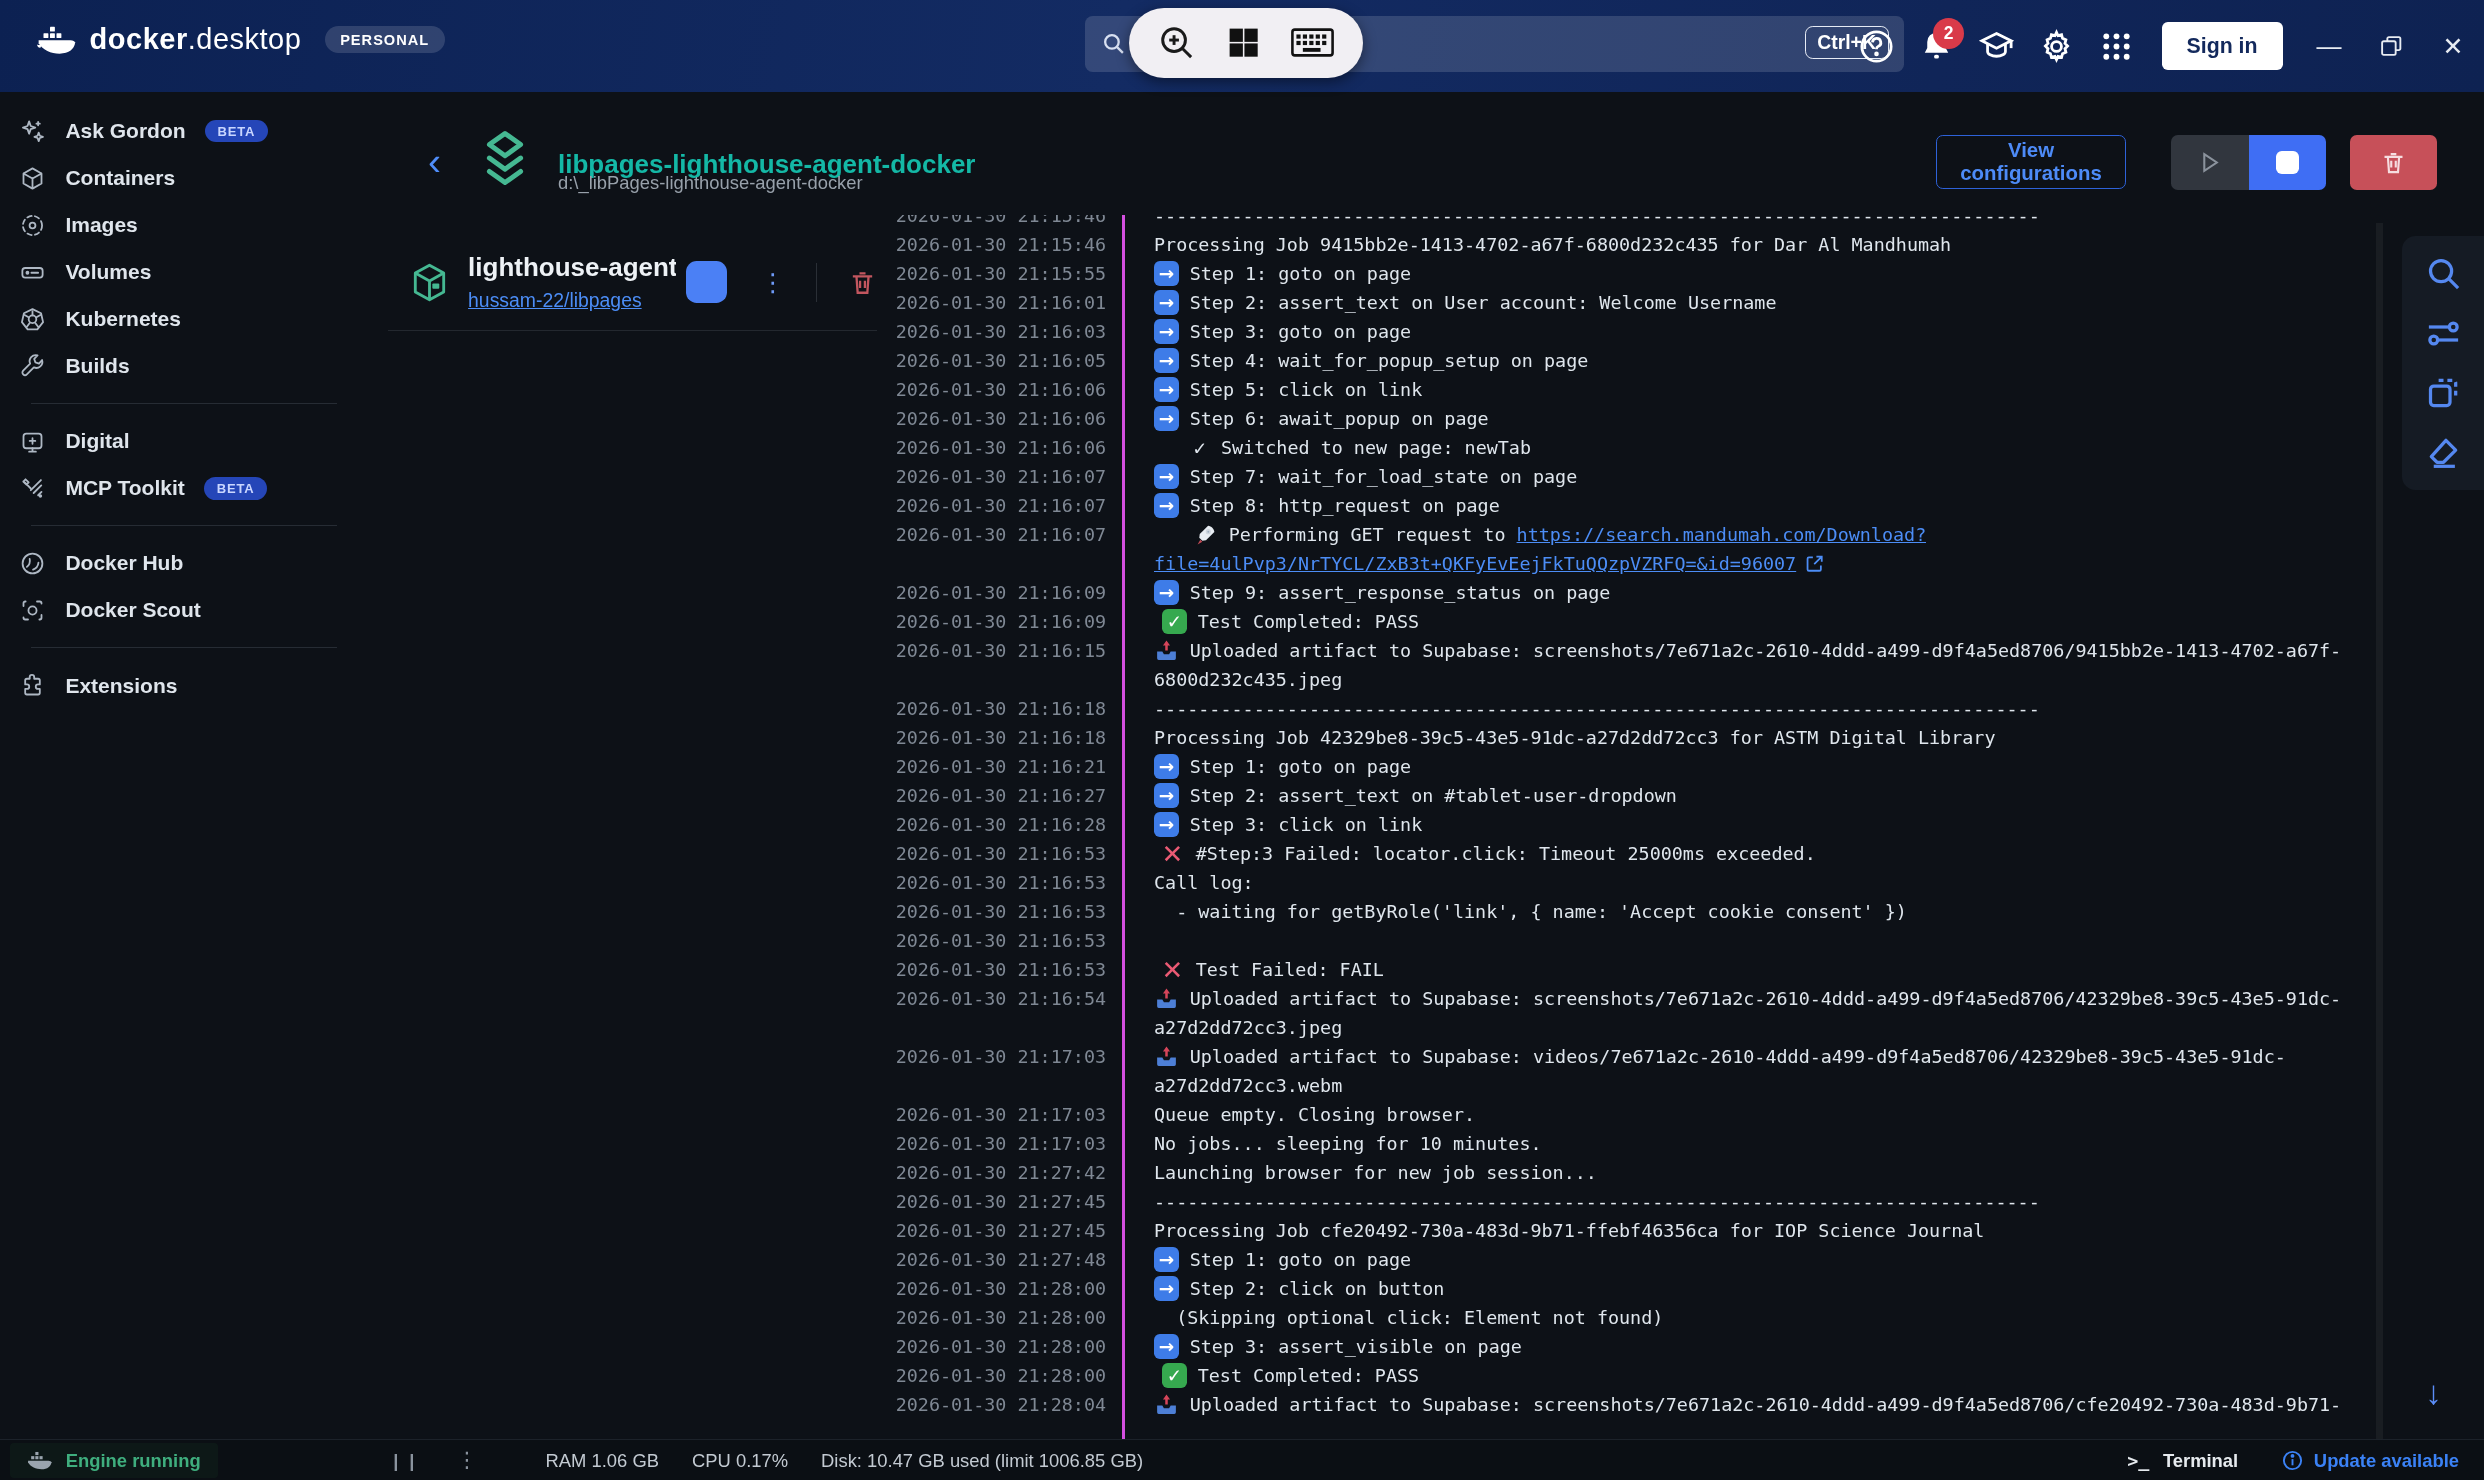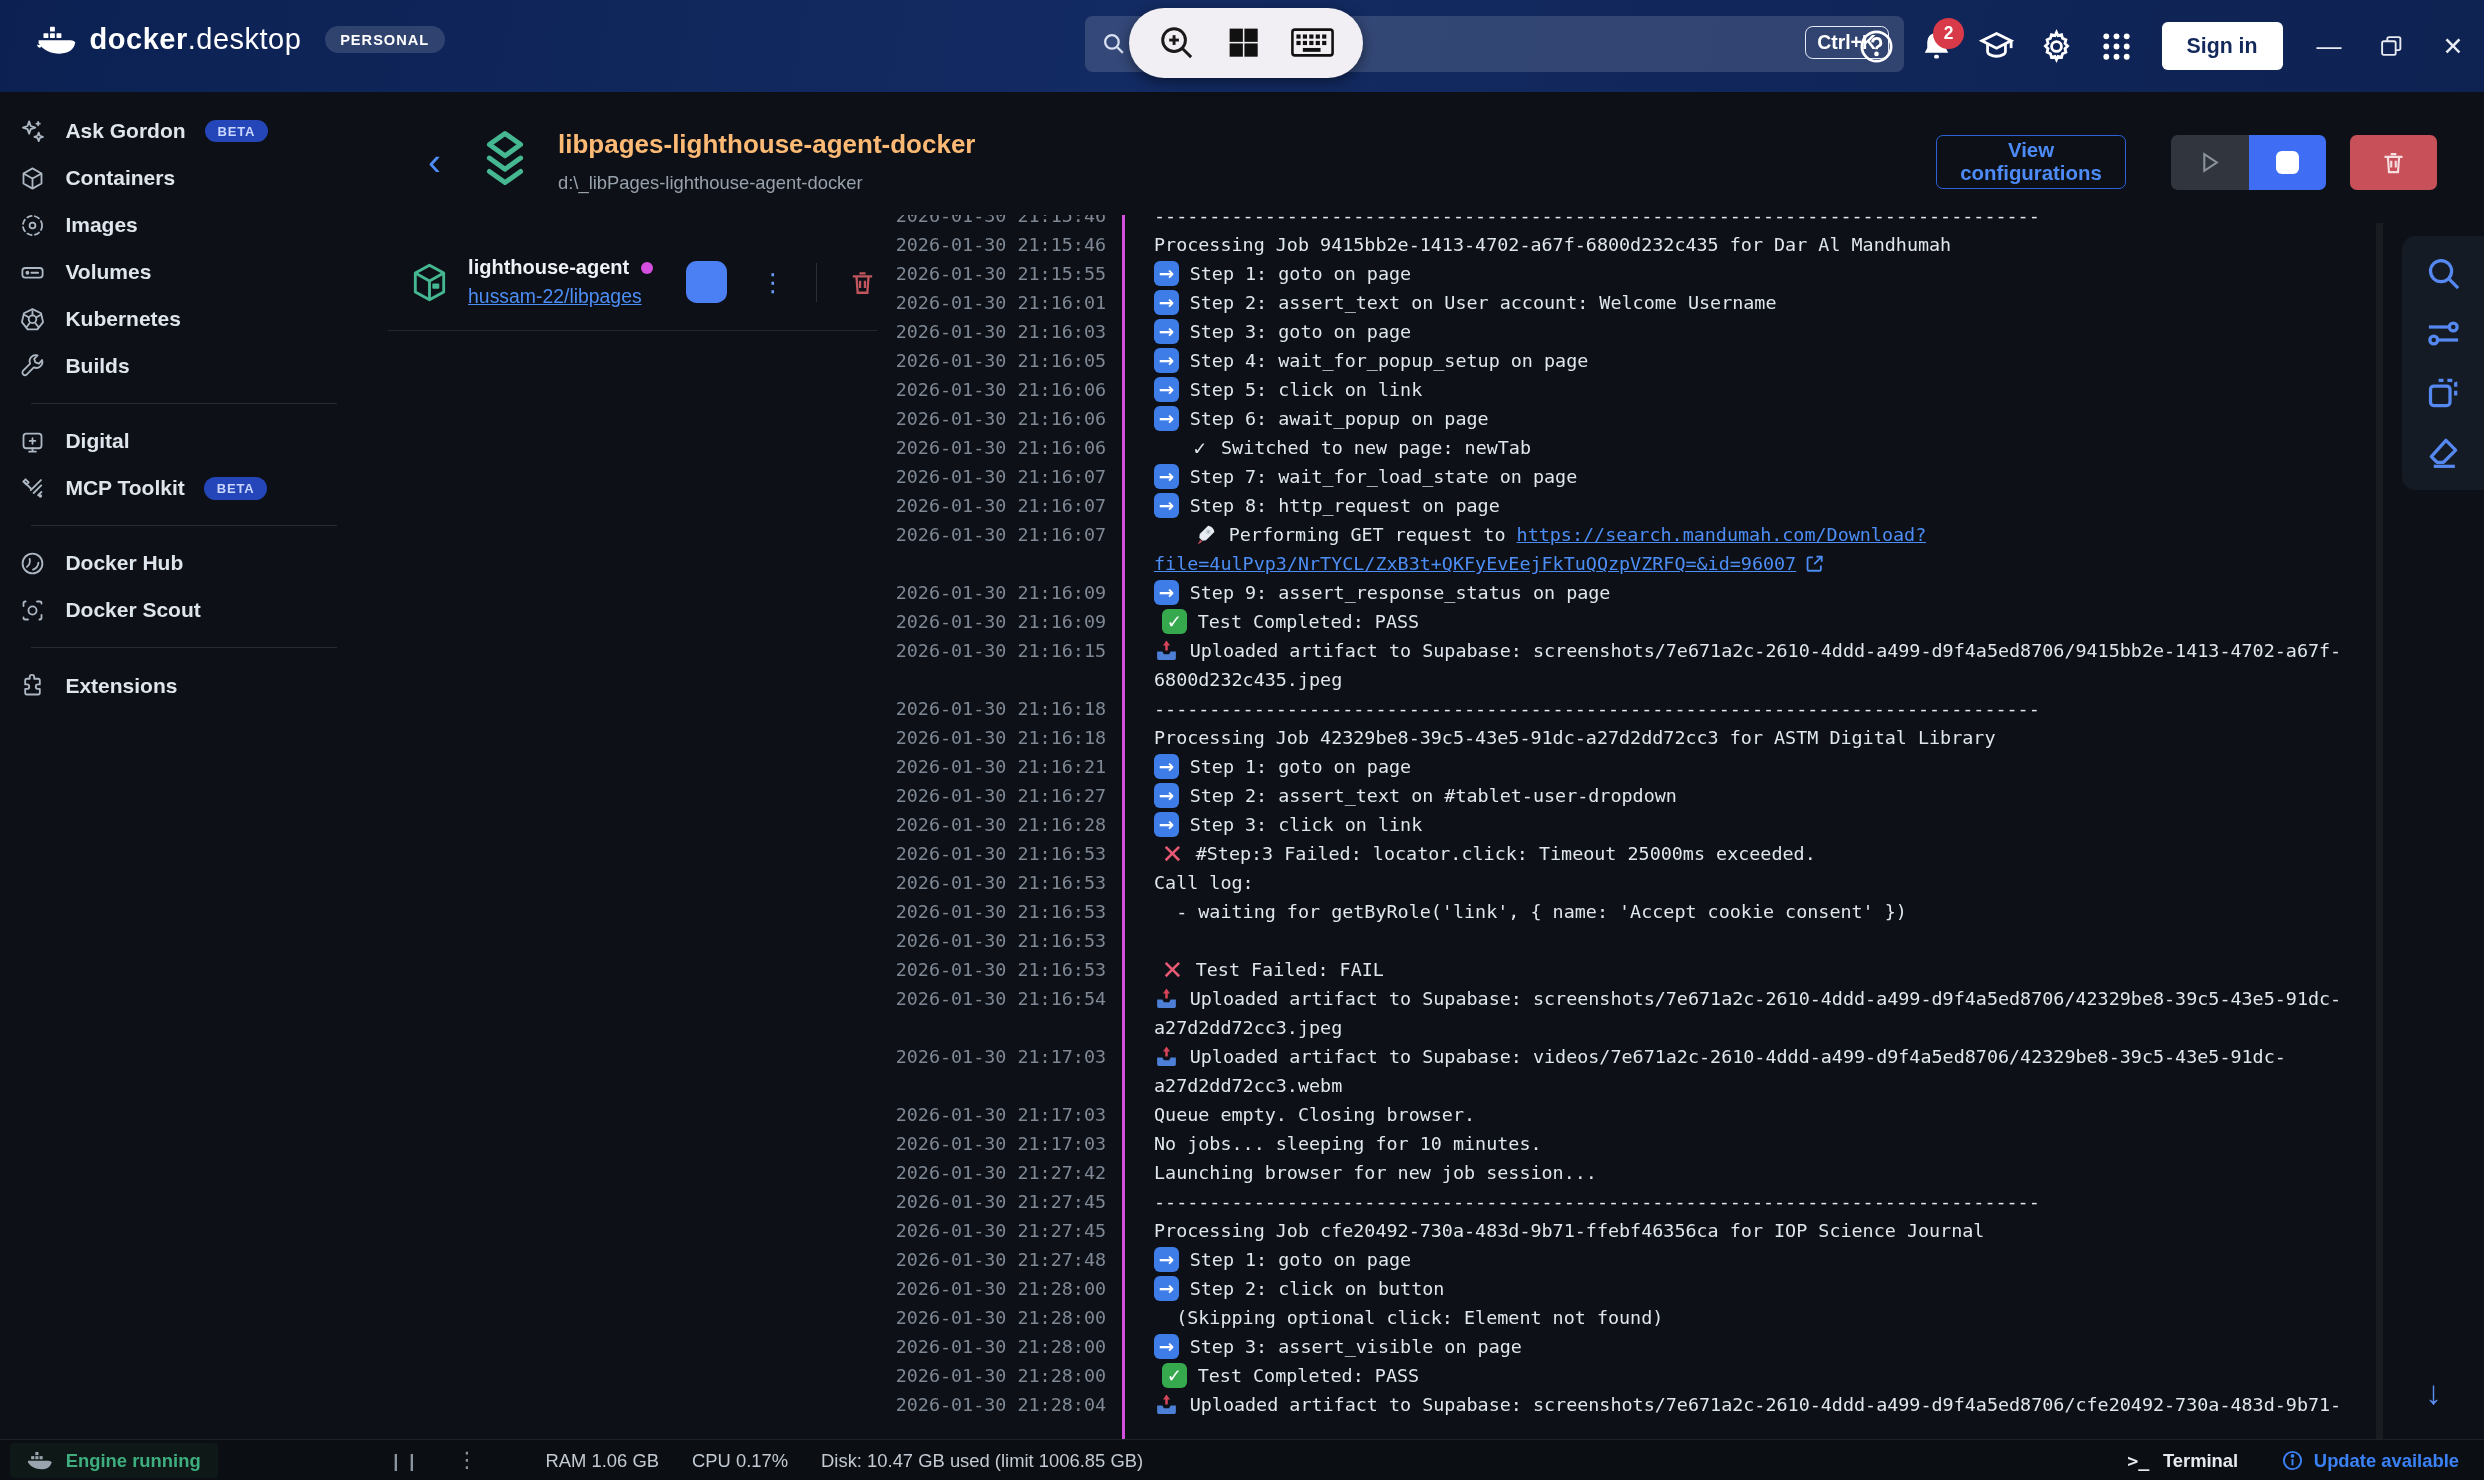--- a/index.html
+++ b/index.html
@@ -40,38 +40,38 @@
                font-size:21px; font-weight:700; color:#dfe5ec; }
   .side-item .sicon { width:27px; height:27px; color:#aeb8c4; }
   .beta { background:#2546b8; color:#c9d6ff; font-size:13px; font-weight:700; letter-spacing:0.8px;
           border-radius:12.6px; padding:3.9px 12.6px; }
   .side-div { height:1px; background:#262c34; margin:13.6px 31px 13.6px 31px; }
 
   
   .main { position:absolute; left:368px; top:92px; right:0; bottom:42px; }
   .back { position:absolute; left:60px; top:50px; color:#4f8df9; font-size:39px; line-height:39px; cursor:pointer; }
   .compose-icon { position:absolute; left:109px; top:37px; }
-  .pg-title { position:absolute; left:190px; top:37px; font-size:26px; font-weight:700; color:#fdba74; }
+  .pg-title { position:absolute; left:190px; top:57px; font-size:26px; font-weight:700; color:#14b8a6; }
   .pg-sub { position:absolute; left:190px; top:80px; font-size:18.4px; color:#98a1ab; }
   .btn-viewcfg { position:absolute; left:1568px; top:43px; width:190px; height:54px; background:transparent;
                  border:1.9px solid #2e62d9; border-radius:6.8px; color:#4d8bf8; font-size:20.4px; font-weight:700; cursor:pointer; }
   .seg { position:absolute; left:1803px; top:43px; width:155px; height:55px; border-radius:6.8px; overflow:hidden; display:flex; }
   .seg-play { width:78px; background:#31363e; display:flex; align-items:center; justify-content:center; }
   .seg-stop { width:78px; background:#3f6ef4; display:flex; align-items:center; justify-content:center; cursor:pointer; }
   .stop-sq { width:23px; height:23px; border-radius:5.8px; background:#fff; }
   .btn-del { position:absolute; left:1982px; top:43px; width:87px; height:55px; background:#c75059; border:none;
              border-radius:6.8px; display:flex; align-items:center; justify-content:center; cursor:pointer; }
 
   
   .list-panel { position:absolute; left:0; top:123px; width:519px; bottom:0; }
   .crow { position:absolute; left:20.4px; right:9.7px; top:19.4px; height:97px; border-bottom:1px solid #23282f;
           display:flex; align-items:center; }
   .crow-cube { margin-left:21.3px; }
   .crow-main { margin-left:19.4px; width:212px; overflow:hidden; }
-  .crow-name { font-size:20px; font-weight:700; color:#eef2f6; white-space:nowrap; display:flex; align-items:center; gap:11.6px; }
+  .crow-name { font-size:26px; font-weight:700; color:#eef2f6; white-space:nowrap; display:flex; align-items:center; gap:11.6px; }
   .dot { width:12.6px; height:12.6px; border-radius:50%; background:var(--magenta,#d44fe0); flex:0 0 auto; }
   .crow-link { font-size:19.4px; color:#4c8df6; text-decoration:underline; white-space:nowrap; display:block; margin-top:5.8px; }
   .crow-stop { width:42px; height:42px; border-radius:10.7px; background:#4b80f5; border:none; cursor:pointer; margin-left:9.7px; }
   .kebab { margin-left:33px; color:#6e9af7; font-size:25px; letter-spacing:0; cursor:pointer; line-height:13.6px; text-align:center; }
   .vdiv { width:1px; height:39px; background:#2a2f36; margin-left:31px; }
   .crow-trash { margin-left:31px; cursor:pointer; }
 
   
   .log-panel { position:absolute; left:519px; top:123px; right:0; bottom:0; overflow:hidden;
                font-family:"DejaVu Sans Mono","Liberation Mono",monospace; }

